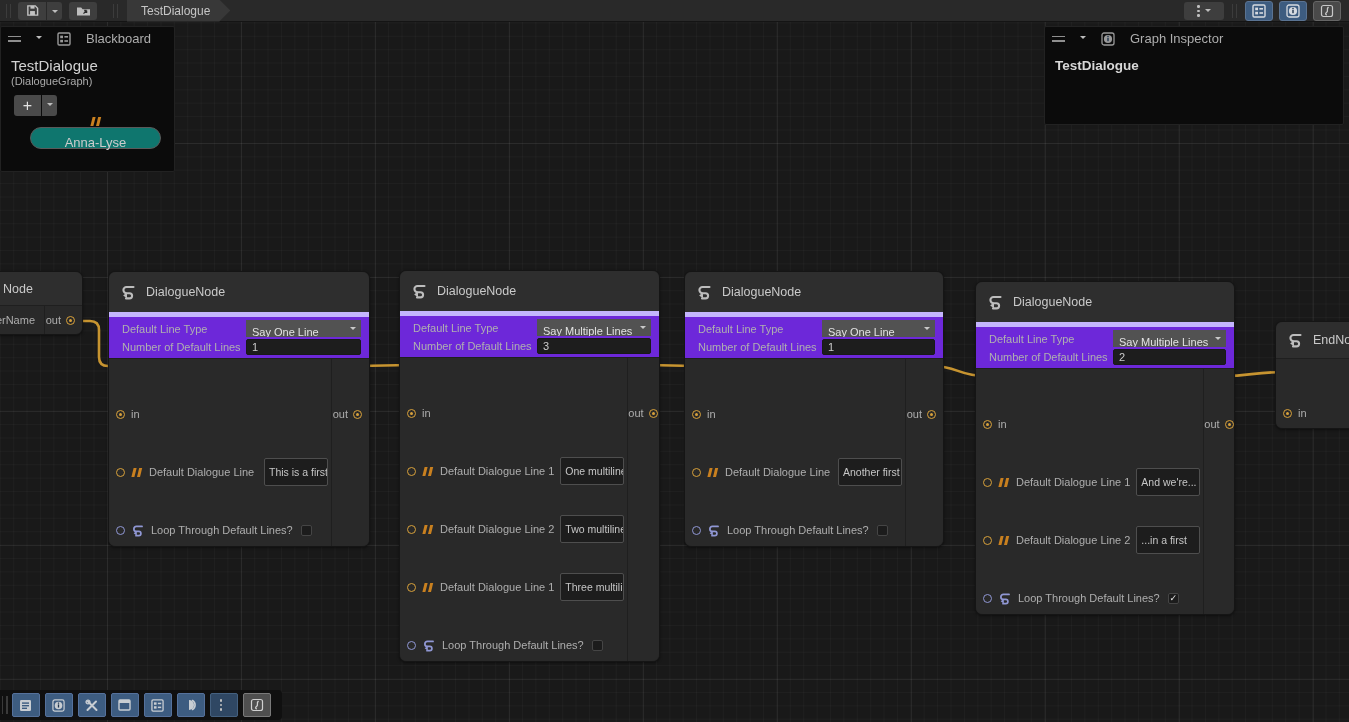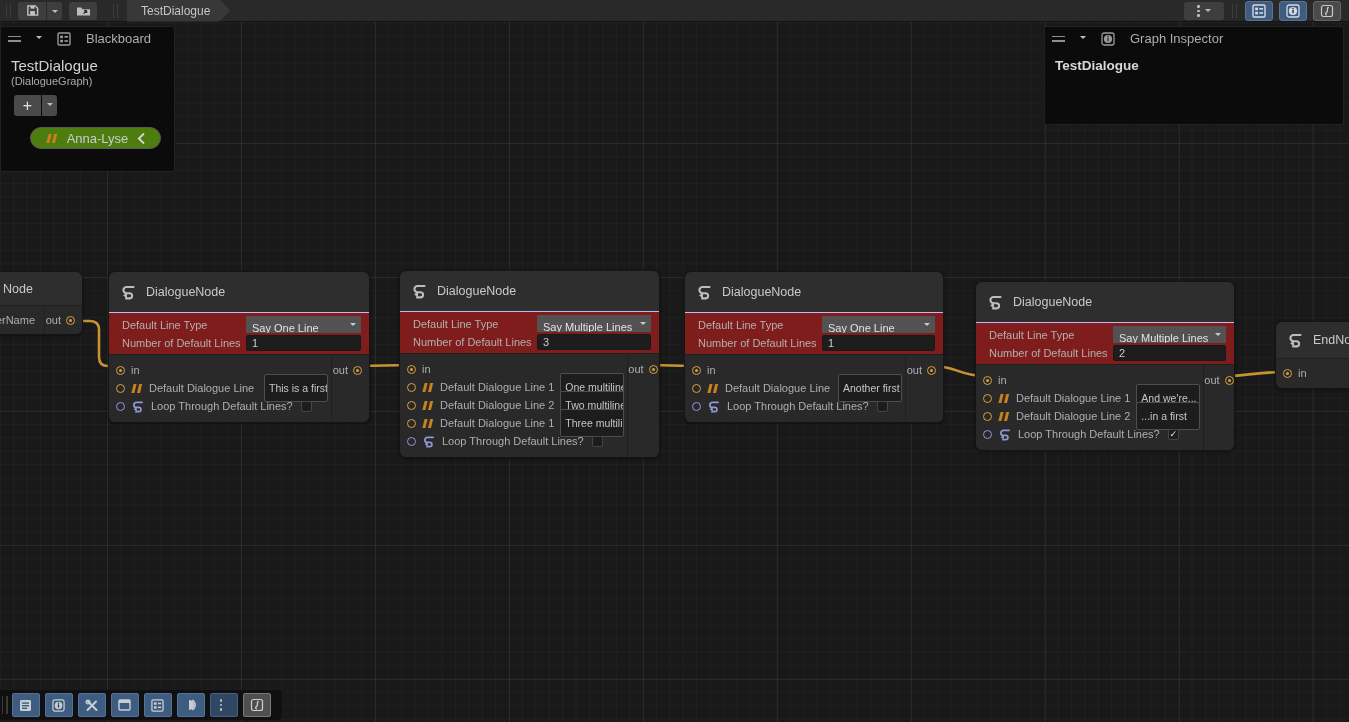--- a/index.html
+++ b/index.html
@@ -41,35 +41,35 @@
   
   .wires { position:absolute; inset:0; z-index:1; }
 
   
   .node { position:absolute; z-index:2; background:#292929; border-radius:7px;
     border:1px solid #151515; box-shadow:0 1px 3px rgba(0,0,0,0.45);
     color:#b4b4b4; font-size:11px; }
   .node-header { height:40px; display:flex; align-items:center; gap:9px; padding:0 11px;
     background:#2e2e2e; border-radius:7px 7px 0 0; }
   .node-title { color:#cacaca; font-size:12.5px; }
-  .node-props { border-top:1px solid #c4b5fd; background:#7f1d1d; padding:2px 8px 2px 13px; }
+  .node-props { border-top:5px solid #c4b5fd; background:#6d28d9; padding:2px 8px 2px 13px; }
   .prop-row { height:17px; display:flex; align-items:center; margin:1px 0; }
   .prop-label { width:124px; flex:none; color:#b0b0b0; font-size:11px; }
   .dropdown { flex:1; height:17px; background:#525252; border-radius:0; color:#e3e3e3;
     font-size:11px; padding:7px 16px 0 6px; position:relative; display:flex; align-items:center;
     white-space:nowrap; overflow:hidden; }
   .dropdown::after { content:''; position:absolute; right:5px; top:7px;
     border:3.5px solid transparent; border-top-color:#c9c9c9; }
   .numfield { flex:1; height:16px; background:#1d1d1d; border:1px solid #191919; border-radius:2px;
     color:#cbcbcb; font-size:11px; padding:0 5px; display:flex; align-items:center; }
   .node-ports { border-top:1px solid #1f1f1f; background:#292929; display:flex;
     border-radius:0 0 7px 7px; }
   .ports-left { flex:1; padding:7px 0 8px 7px; display:flex; flex-direction:column; gap:2px; }
   .ports-right { width:38px; border-left:1px solid #1f1f1f; padding:7px 7px 0 0; }
-  .port-row { height:16px; display:flex; align-items:center; gap:6px; }
+  .port-row { height:16px; display:flex; align-items:center; gap:6px;margin-top:40px; }
   .port-row.out { justify-content:flex-end; gap:5px; }
   .port-label { color:#aeaeae; font-size:11px; white-space:nowrap; }
   .dot { width:9px; height:9px; border-radius:50%; border:1.5px solid #d8a13b; flex:none;
     display:grid; place-items:center; }
   .dot.filled::after { content:''; width:3px; height:3px; border-radius:50%; background:#d8a13b; }
   .dot.loop { border-color:#9097d4; }
   .line-field { width:64px; height:28px; margin-left:auto; margin-right:3px; background:#1d1d1d;
     border:1px solid #4e4e4e; border-radius:2px; color:#c6c6c6; font-size:10.5px; padding:0 4px;
     display:flex; align-items:center; white-space:nowrap; overflow:hidden; }
   .checkbox { width:11px; height:11px; background:#1c1c1c; border:1px solid #454545;
@@ -103,22 +103,22 @@
   .burger i { height:1.5px; background:#8f8f8f; display:block; }
   .blackboard { left:0; top:26px; width:175px; height:146px; }
   .bb-name { padding:7px 10px 0; font-size:15px; color:#d2d2d2; }
   .bb-type { padding:1px 10px 0; font-size:11px; color:#ababab; }
   .bb-btnrow { display:flex; margin:8px 0 0 13px; }
   .plus-btn { width:27px; height:21px; background:#4a4a4a; border-radius:3px 0 0 3px;
     display:grid; place-items:center; color:#e2e2e2; font-size:16px; line-height:1; }
   .plus-dd { width:15px; height:21px; background:#4a4a4a; border-radius:0 3px 3px 0;
     margin-left:1px; display:grid; place-items:center; }
   .bb-pill { margin:11px 0 0 29px; width:131px; height:22px; border:1px solid #5a5a5a;
-    background:#4d7c0f; border-radius:11px; display:flex; align-items:center;
-    justify-content:center; gap:9px; color:#cccccc; font-size:13px; }
+    background:#0f766e; border-radius:11px; display:flex; align-items:center;
+    justify-content:center; gap:9px; color:#cccccc; font-size:13px;flex-direction:column; }
   .inspector { left:1044px; top:26px; width:300px; height:99px; }
   .gi-name { padding:8px 10px 0; font-size:13.5px; font-weight:bold; color:#d8d8d8; }
 
   
   .bottombar { position:absolute; left:0; top:690px; width:282px; height:30px; background:#101010;
     display:flex; align-items:center; z-index:6; border-radius:0 4px 4px 0; }
   .bb2-sep { width:1.5px; height:18px; background:#3a3a3a; margin:0 1.5px; }
   .bb2-btn { width:28px; height:24px; background:#3d5c80; border:1px solid #55719b;
     border-radius:2px; margin:0 2.5px; display:grid; place-items:center; }
   .bb2-btn.off { background:#4f4f4f; border-color:#7a7a7a; }

